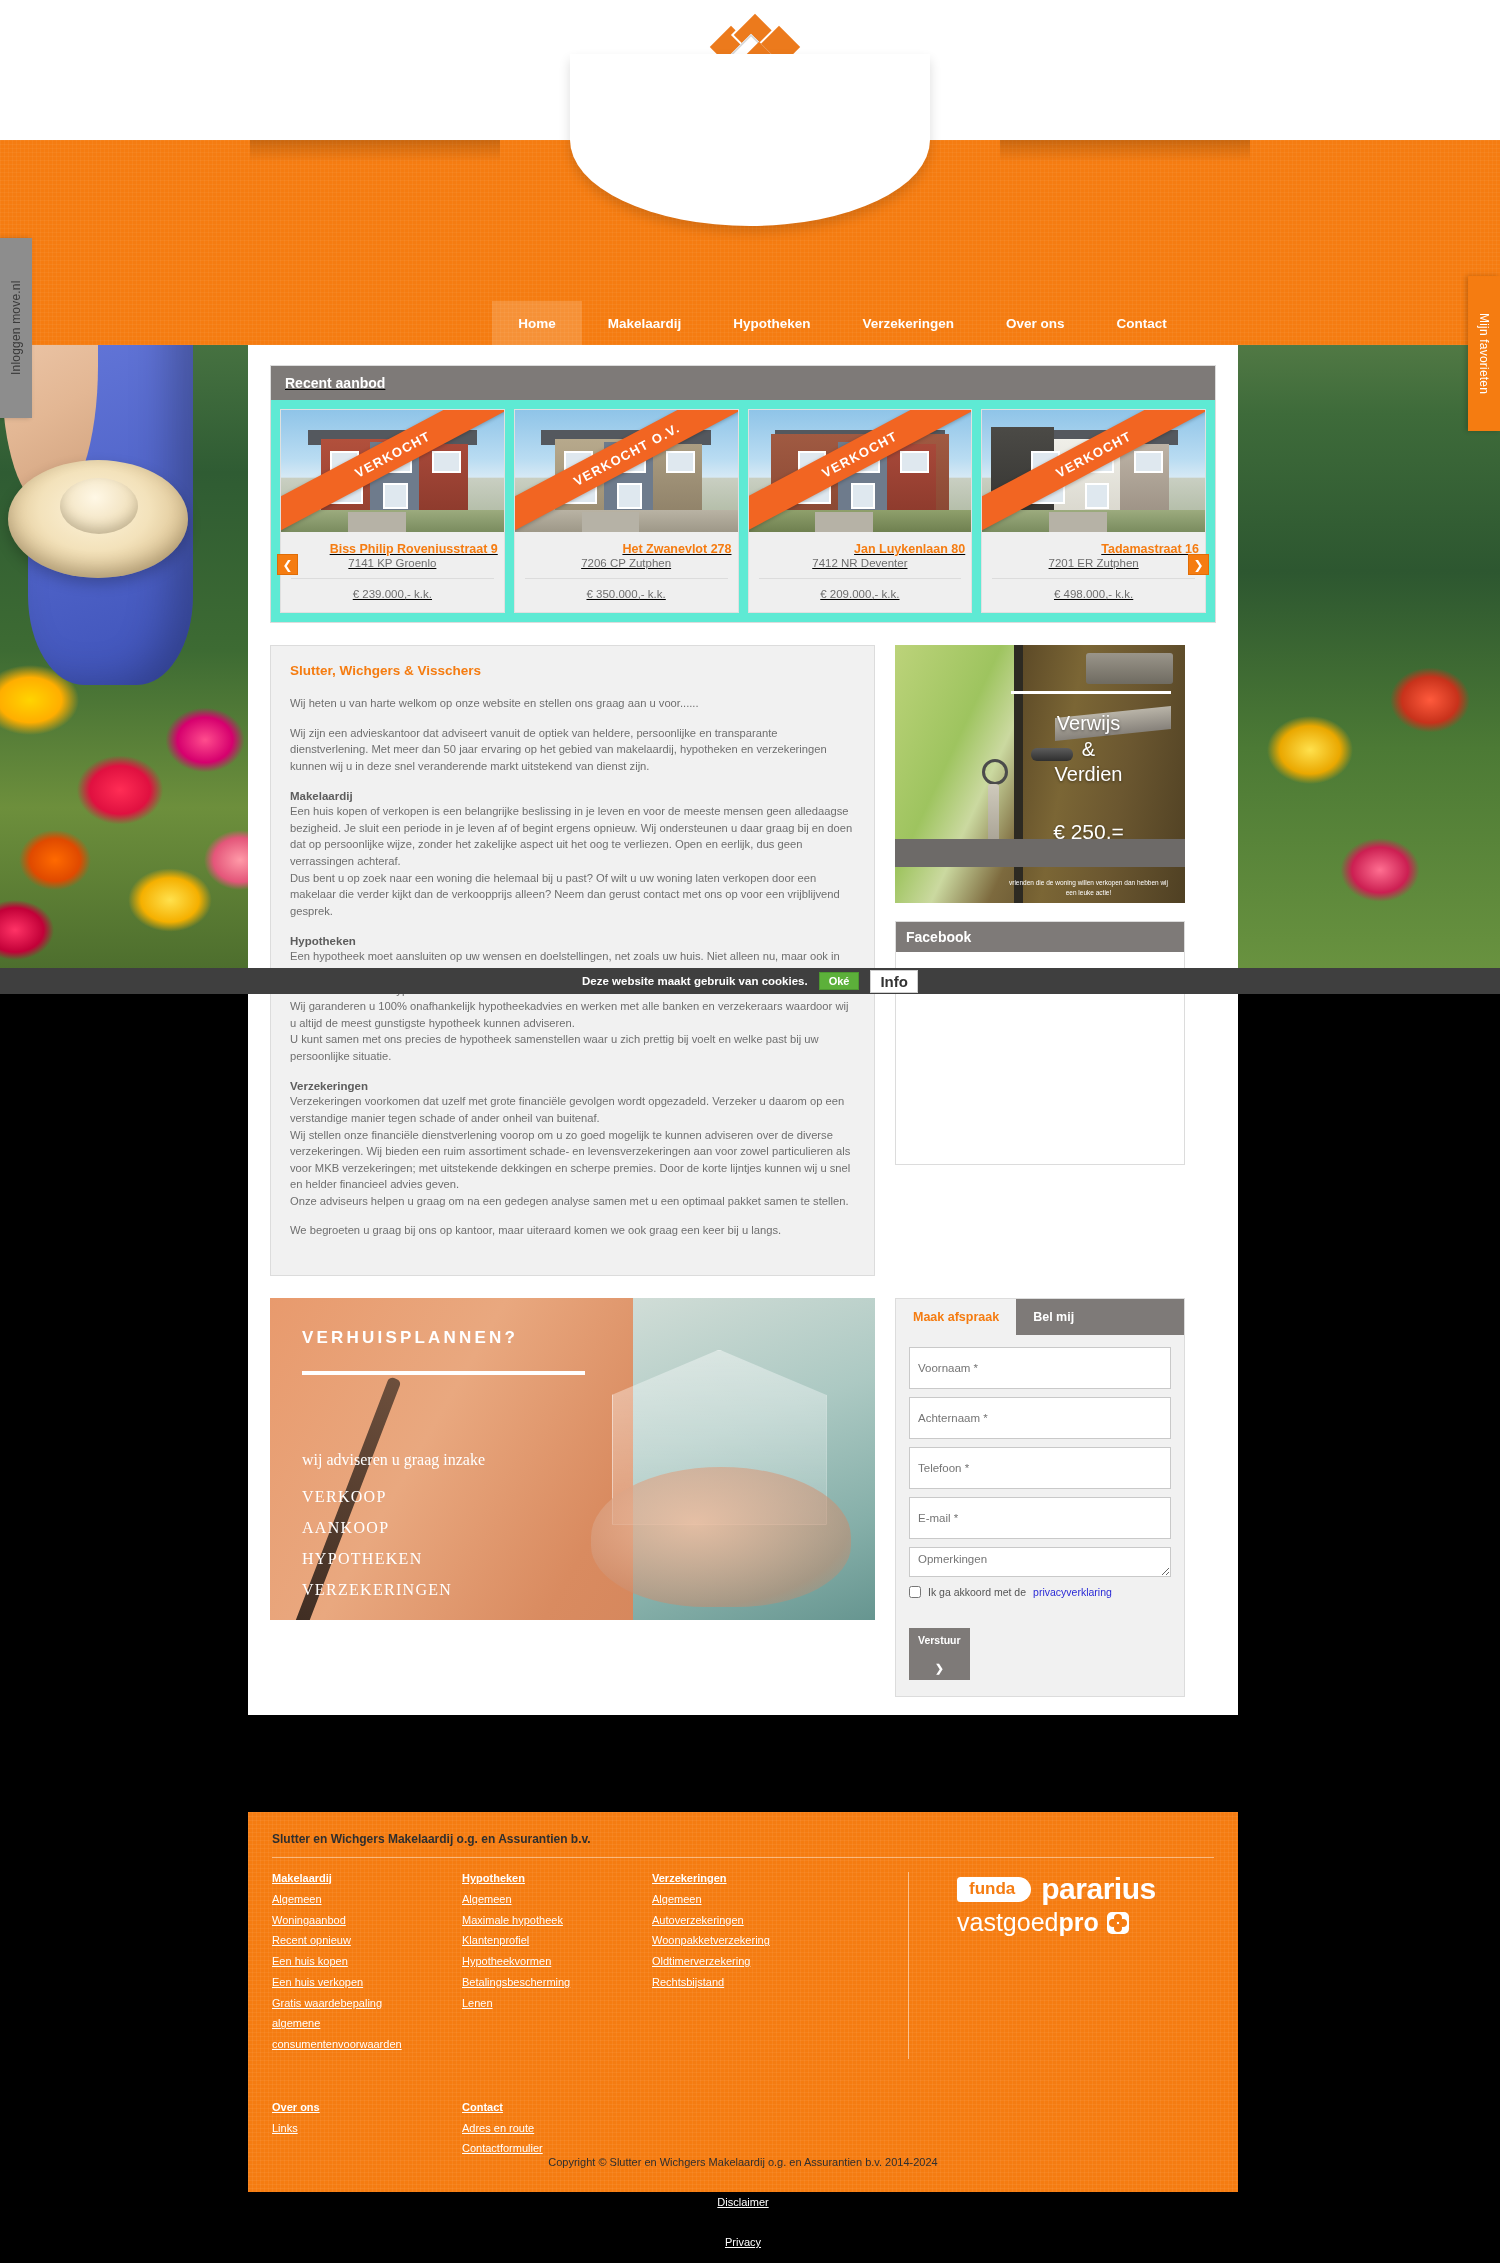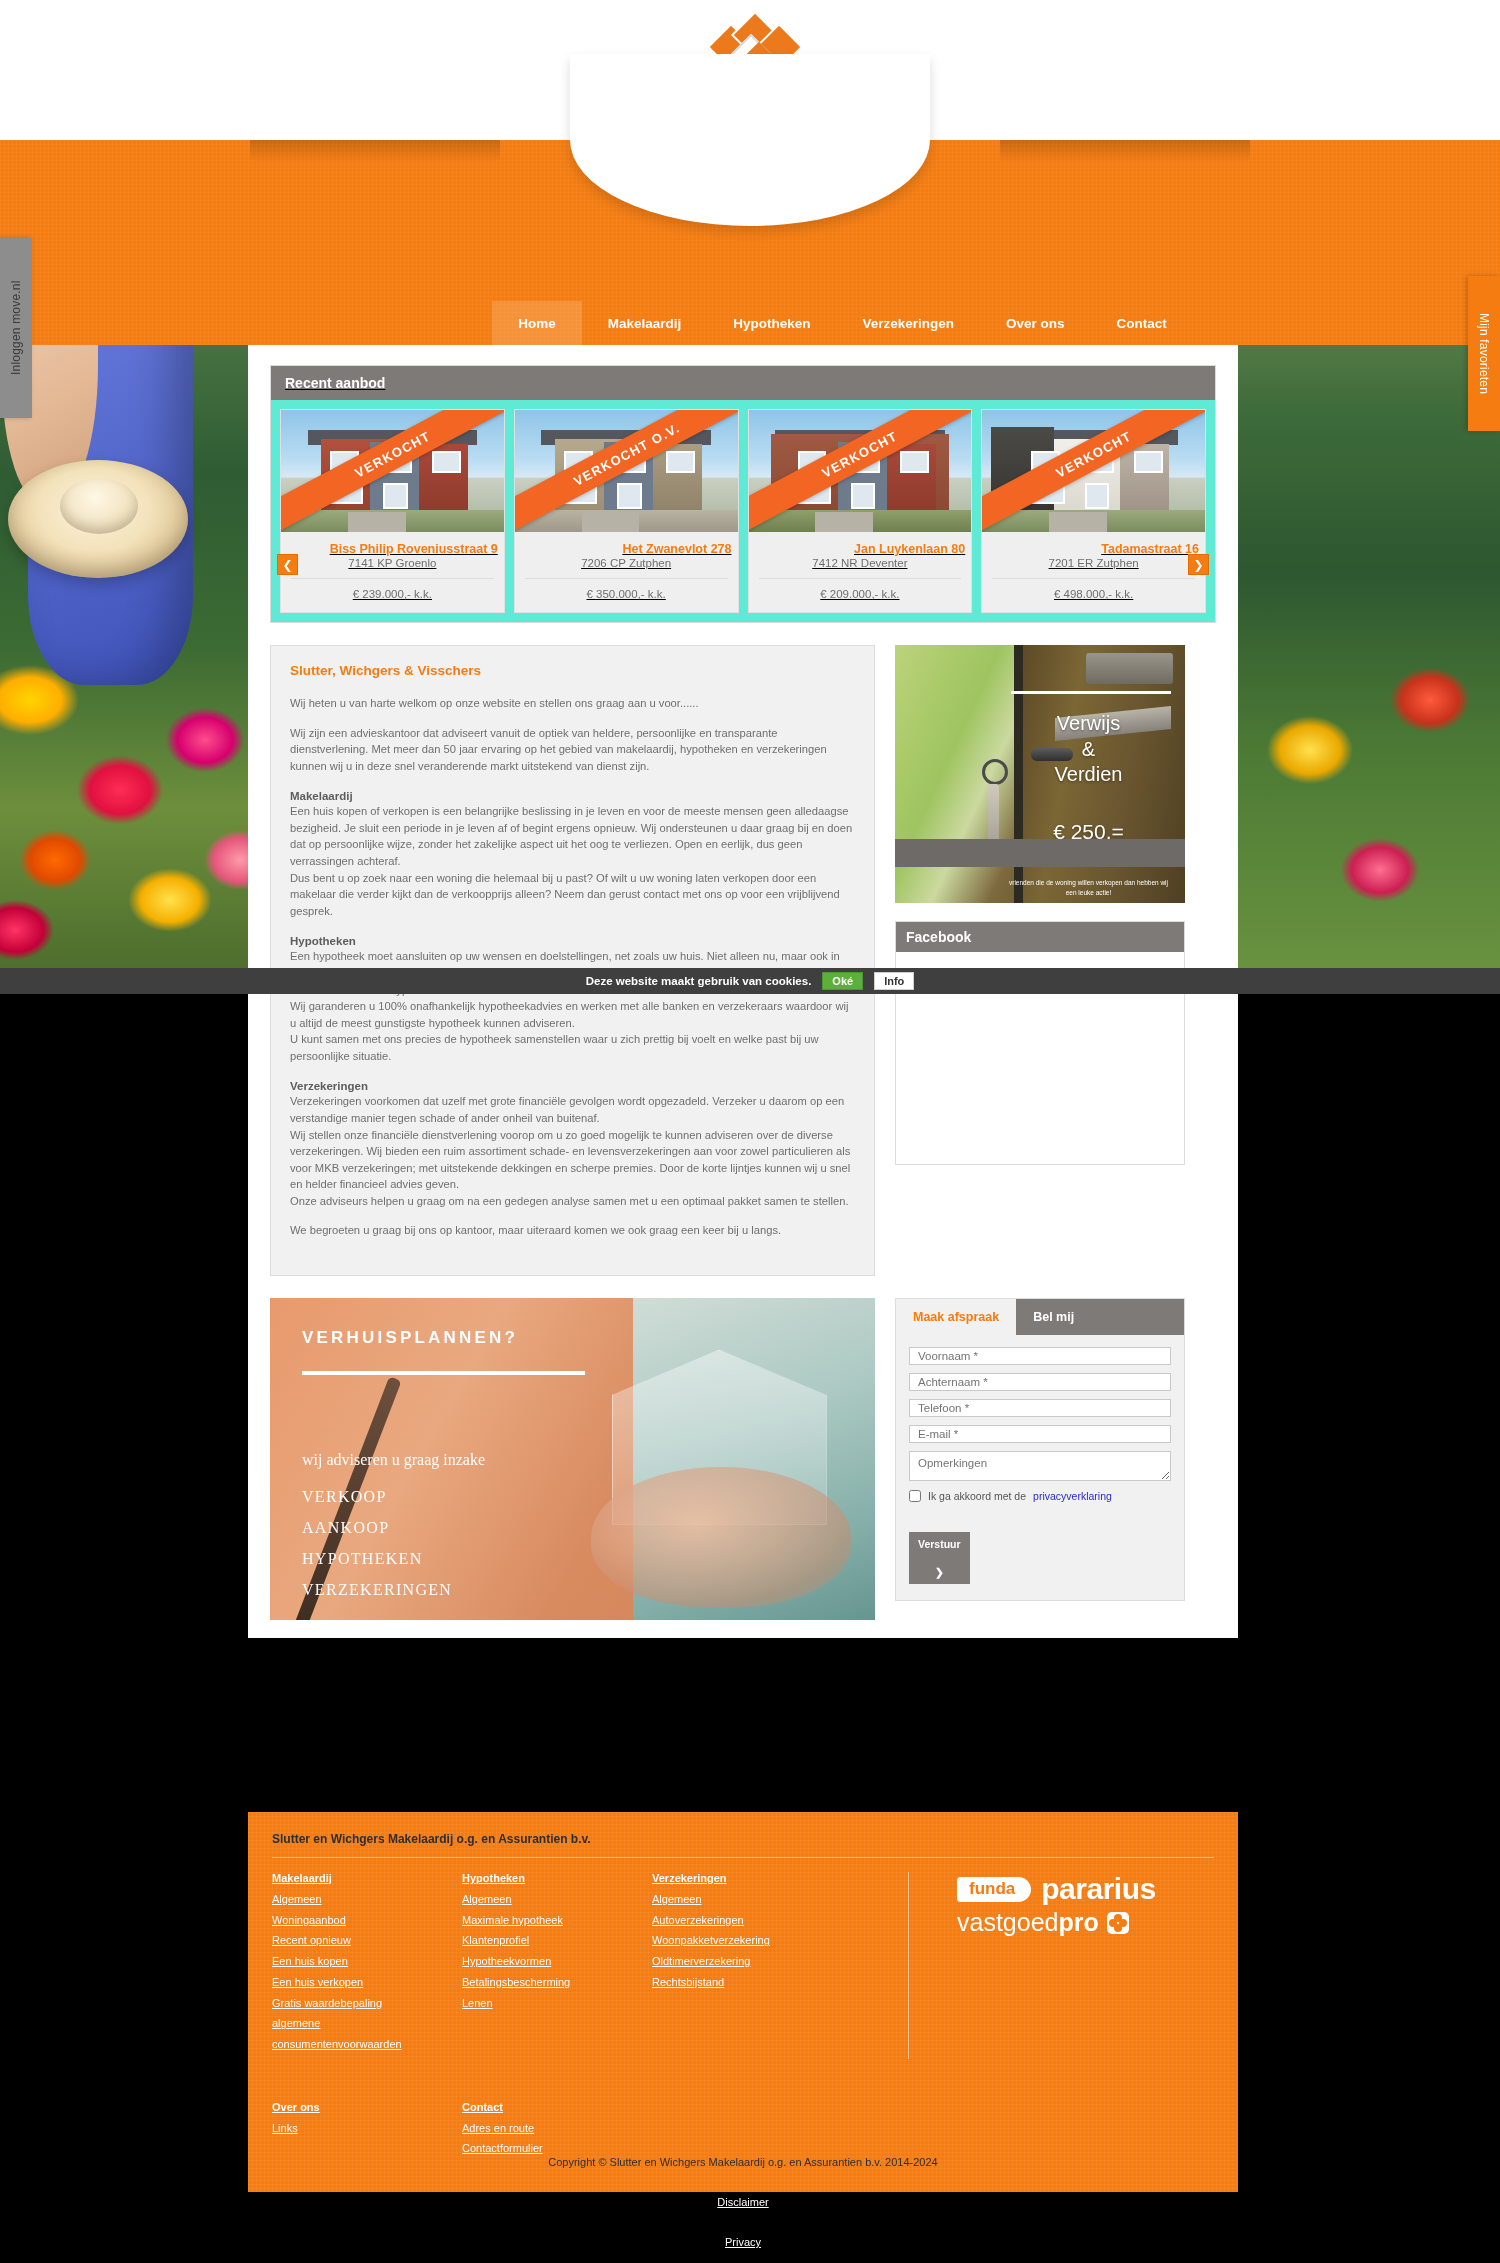--- a/index.html
+++ b/index.html
@@ -336,21 +336,21 @@
   
   .form-box { width:290px; border:1px solid #dcdcdc; background:#f1f1f1; }
   .form-tabs { display:flex; }
   .form-tab {
     padding:11px 17px; font-size:12.5px; font-weight:700; cursor:pointer;
   }
   .form-tab.active { color:#f57c11; background:#f1f1f1; }
   .form-tab.inactive { color:#fff; background:#7e7a78; flex:1; }
   .form-body { padding:12px 13px 16px; }
   .form-body input[type=text] {
-    display:block; width:100%; height:18px; margin-bottom:8px;
+    display:block; width:100%; height:42px; margin-bottom:8px;
     border:1px solid #c9c9c9; background:#fff; color:#8a8a8a;
     font-size:11.5px; padding:0 8px; font-family:"Liberation Sans", sans-serif;
   }
   .form-body textarea {
     display:block; width:100%; height:30px; margin-bottom:9px;
     border:1px solid #c9c9c9; background:#fff; color:#8a8a8a;
     font-size:11.5px; padding:5px 8px; resize:vertical;
     font-family:"Liberation Sans", sans-serif;
   }
   .chk-row { display:flex; align-items:center; gap:7px; font-size:10.5px; color:#555; }
@@ -368,21 +368,21 @@
   .cookiebar {
     position:absolute; left:0; top:968px; width:1500px; height:26px;
     background:#3f3f3f; display:flex; align-items:center; justify-content:center;
     gap:11px; color:#fff; font-size:11.5px; font-weight:700; z-index:40;
   }
   .ck-ok {
     background:#5cb03a; color:#fff; padding:2px 9px; font-size:11px;
     border:1px solid #4c9830; cursor:pointer;
   }
   .ck-info {
-    background:#fff; color:#333; padding:2px 9px; font-size:11px;
+    background:#fff; color:#333; padding:2px 9px; font-size:15px;
     border:1px solid #cfcfcf; cursor:pointer;
   }
 
   
   .footer {
     position:absolute; left:248px; top:1812px; width:990px; height:380px;
     background:#f57c11;
     background-image:
       linear-gradient(rgba(255,255,255,.05) 1px, transparent 1px),
       linear-gradient(90deg, rgba(255,255,255,.05) 1px, transparent 1px);

